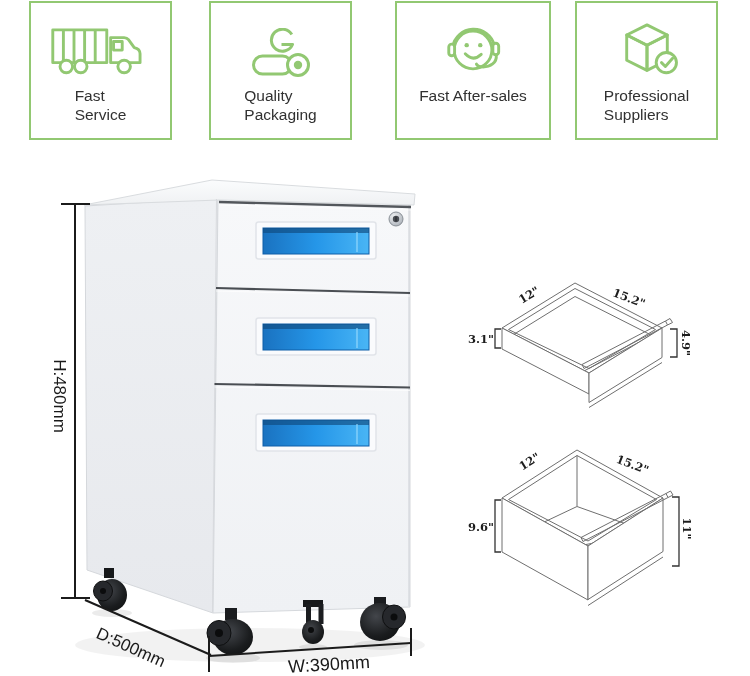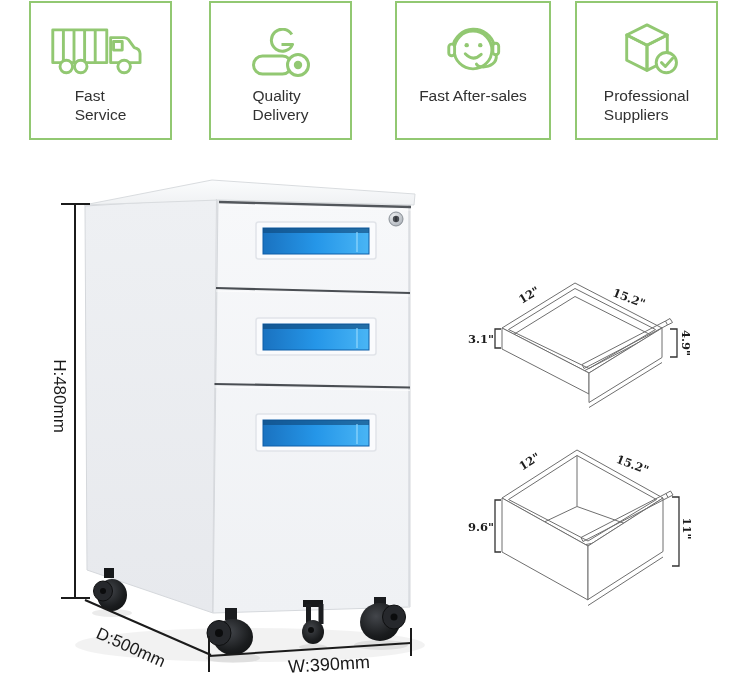--- a/index.html
+++ b/index.html
@@ -49,21 +49,21 @@
     <div class="icon-wrap">
       <svg class="fi" width="58" height="52" viewBox="0 0 58 52">
         <path d="M39.8 6.5 A11 11 0 1 0 40.5 16.5 L29.5 16.5"></path>
         <rect x="1.5" y="28" width="38" height="18" rx="9"></rect>
         <circle cx="46" cy="37" r="10.5" fill="#fff"></circle>
         <circle cx="46" cy="37" r="4.2" fill="#92c872" stroke="none"></circle>
       </svg>
     </div>
     <div class="feature-label">
       <div>Quality</div>
-      <div>Delivery</div>
+      <div>Packaging</div>
     </div>
   </div>
 
   <div class="feature-card" style="left:395px;width:156px;">
     <div class="icon-wrap">
       <svg class="fi" width="70" height="62" viewBox="0 0 70 64">
         <circle cx="35" cy="33" r="19.5"></circle>
         <path d="M14 30 A22 22 0 0 1 57 28"></path>
         <rect x="10" y="27" width="6" height="12" rx="3" fill="#fff"></rect>
         <rect x="55.5" y="26" width="6" height="12" rx="3" fill="#fff"></rect>

